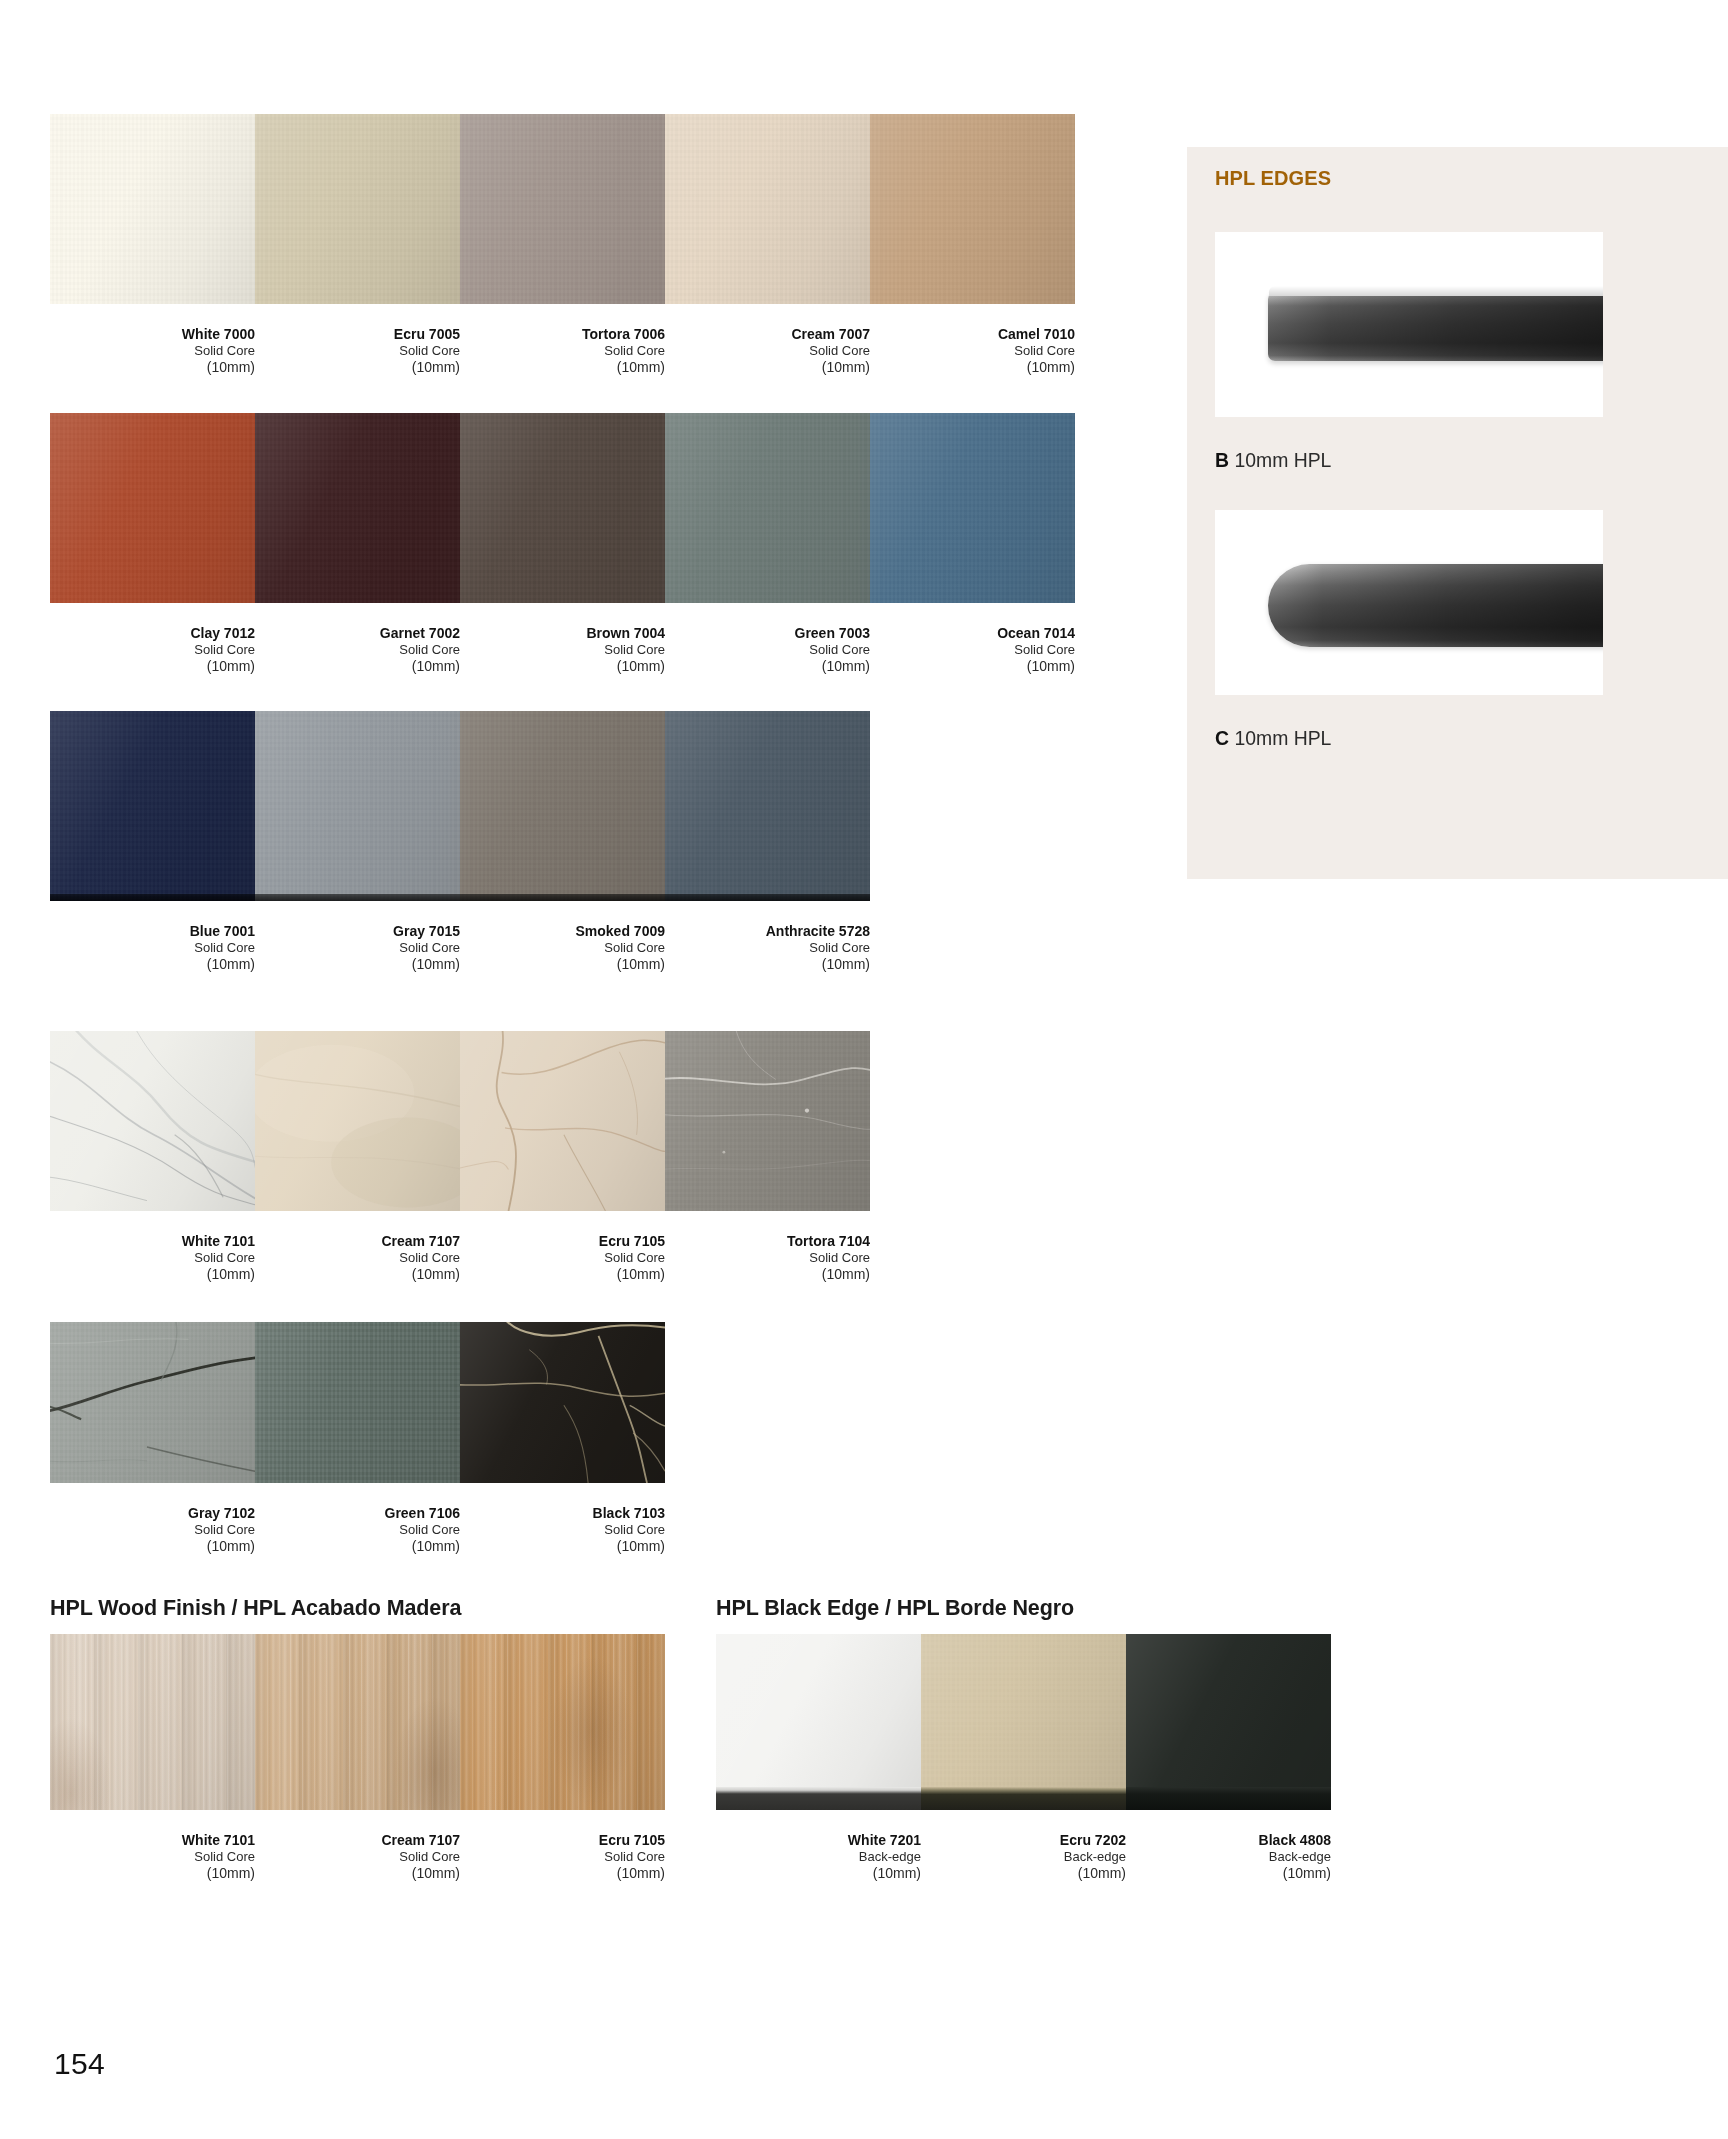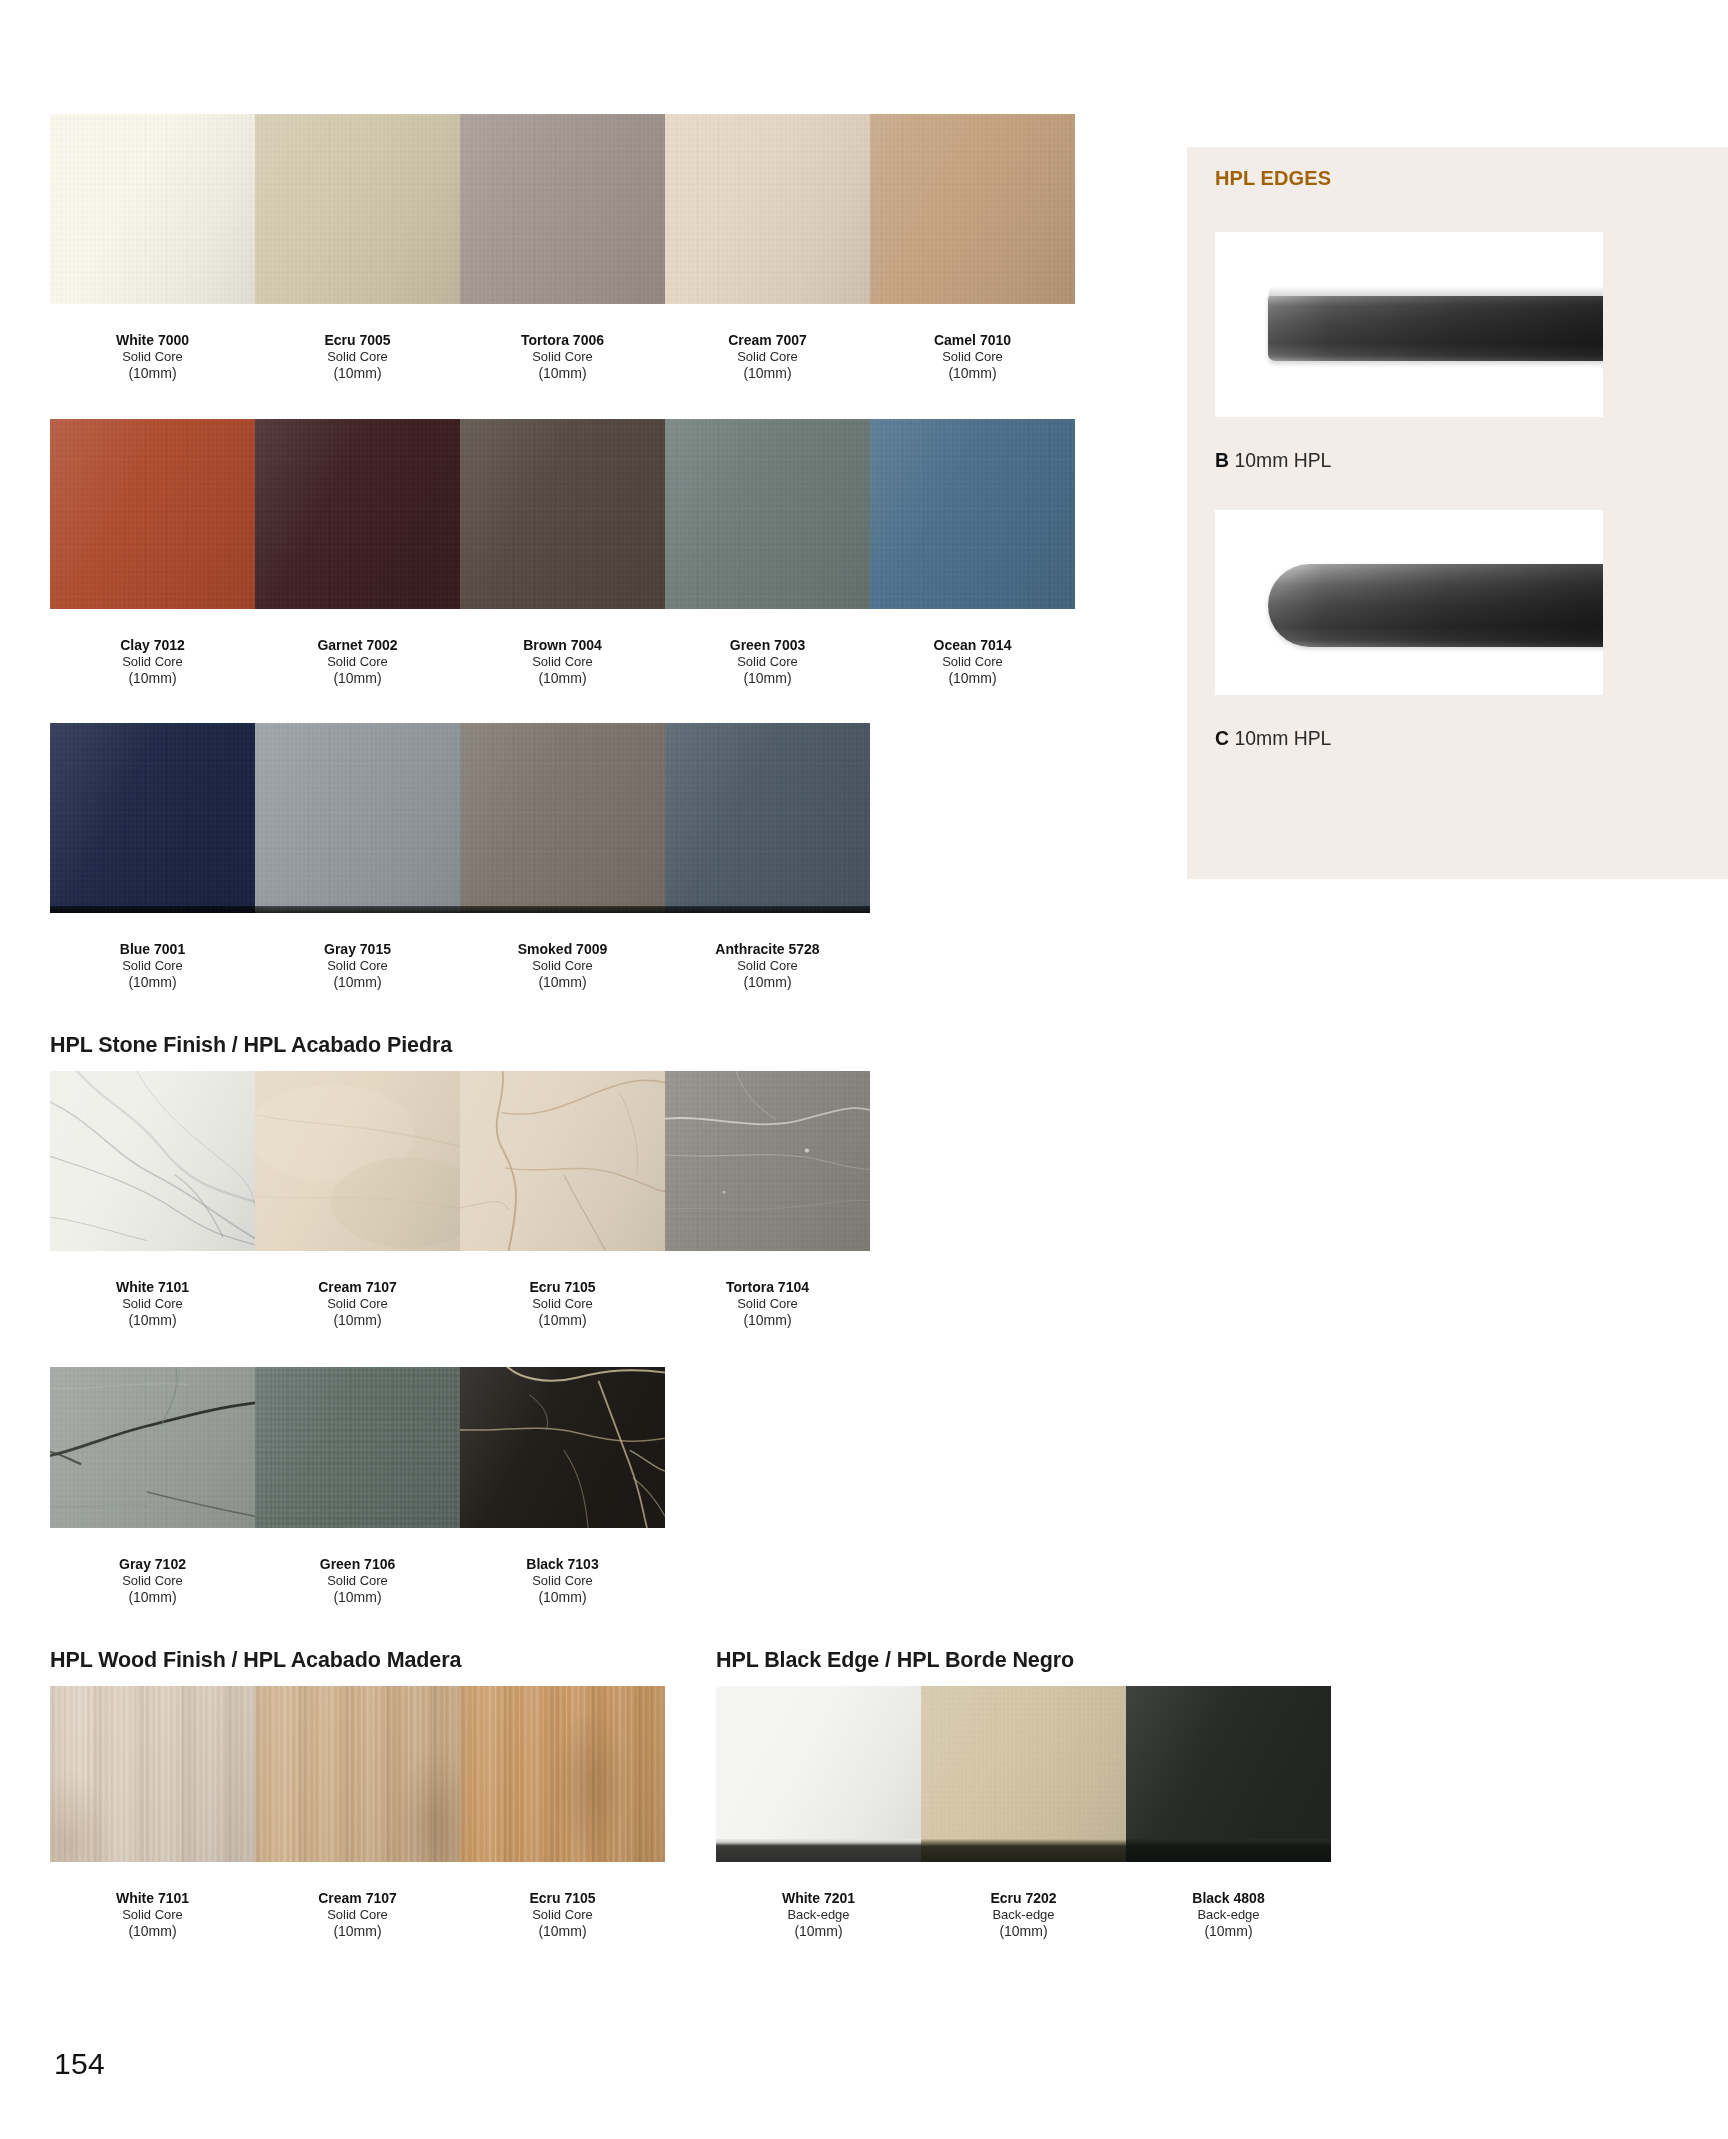--- a/index.html
+++ b/index.html
@@ -32,21 +32,21 @@
     background:linear-gradient(118deg,rgba(255,255,255,.13) 0%,rgba(255,255,255,.02) 38%,rgba(0,0,0,.045) 72%,rgba(0,0,0,.10) 100%);
     pointer-events:none;
   }
   .swatch .noise{
     position:absolute;inset:0;opacity:.33;pointer-events:none;
     background-image:
       repeating-linear-gradient(90deg,rgba(255,255,255,.05) 0 2.1px,rgba(0,0,0,.05) 2.1px 4.2px),
       repeating-linear-gradient(0deg,rgba(255,255,255,.04) 0 2.8px,rgba(0,0,0,.04) 2.8px 5.5px);
   }
 
-  .caption{padding-top:28px;text-align:center;width:205px;}
+  .caption{padding-top:22px;text-align:right;width:205px;}
   .cap-name{font-size:14px;font-weight:700;line-height:1.22;color:#121212;}
   .cap-sub{font-size:13px;font-weight:400;line-height:1.24;color:#2a2a2a;}
   .cap-thk{font-size:14px;font-weight:400;line-height:1.24;color:#2a2a2a;}
 
   
   .woodgrain{
     position:absolute;inset:0;
     background-image:
       repeating-linear-gradient(90deg,
         rgba(255,255,255,.22) 0px, rgba(255,255,255,.0) 1.4px,
@@ -277,21 +277,20 @@
       </div>
       <div class="caption">
         <div class="cap-name">Anthracite 5728</div>
         <div class="cap-sub">Solid Core</div>
         <div class="cap-thk">(10mm)</div>
       </div>
     </div>
   </div>
 
   <div style="height:43px"></div>
-  <div class="section-title">HPL Stone Finish / HPL Acabado Piedra</div>
 
   <div style="height:14.5px"></div>
   <div class="swatch-row">
     <div class="swatch-cell">
       <div class="swatch" style="background:#EDEDE8;height:180px">
         <svg width="205" height="180" viewBox="0 0 296 260" preserveAspectRatio="none" style="position:absolute;inset:0">
           <rect width="296" height="260" fill="#EFEFEA"></rect>
           <path d="M-10 40 C60 70,90 120,150 150 S240 210,310 250" stroke="#b9bcbc" stroke-width="2.5" fill="none" opacity=".75"></path>
           <path d="M-10 120 C50 140,120 160,180 200 S260 240,310 255" stroke="#a9adad" stroke-width="1.6" fill="none" opacity=".7"></path>
           <path d="M30 -10 C70 40,120 60,160 110 S230 170,300 190" stroke="#c6c9c8" stroke-width="3.5" fill="none" opacity=".6"></path>

